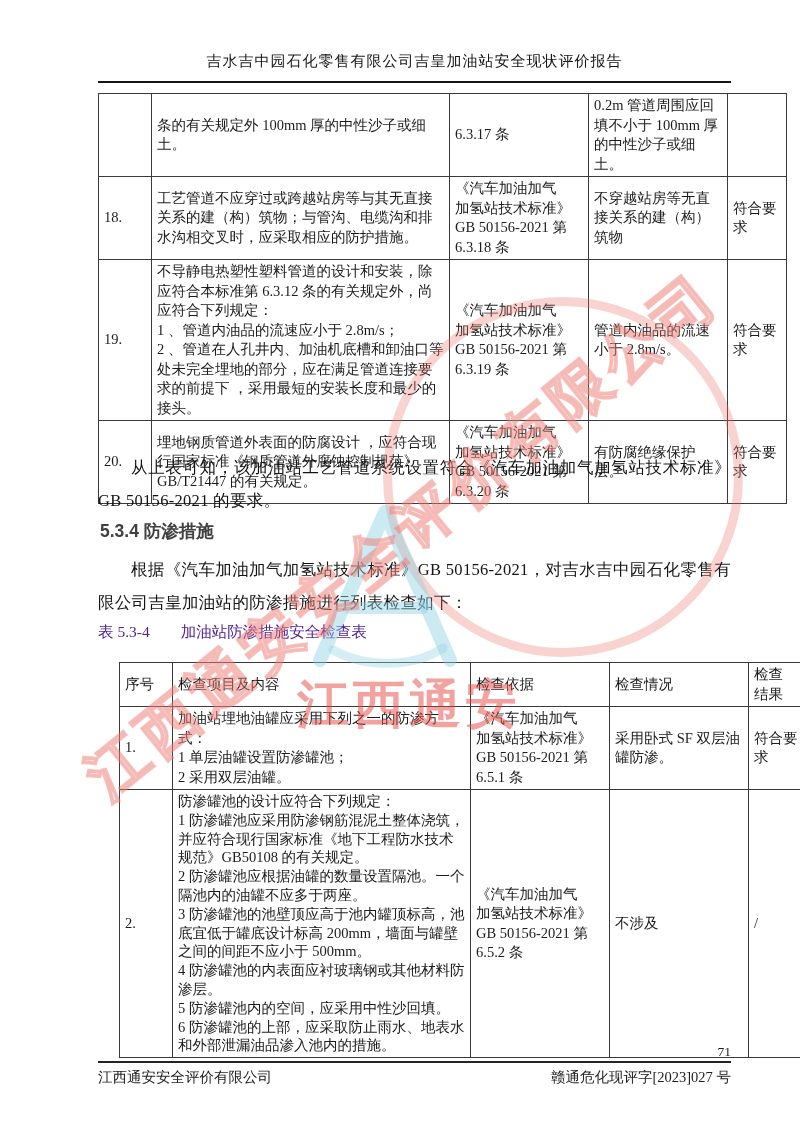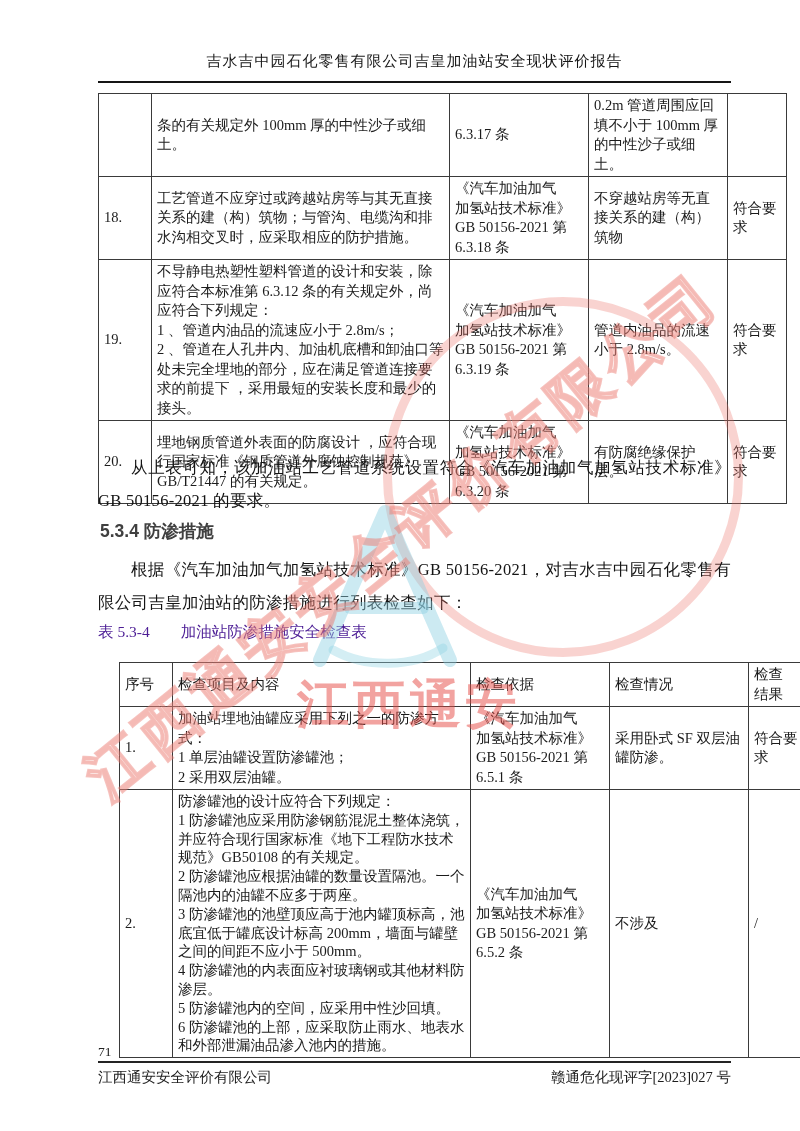--- a/index.html
+++ b/index.html
@@ -33,21 +33,21 @@
   .para1{top:451px;}
   .para2{top:553px;}
 
   .section-heading{position:absolute;top:519px;left:2px;
     font-family:"Liberation Sans","DejaVu Sans",sans-serif;
     font-weight:bold;font-size:17.5px;color:#404040;}
 
   .table-caption{position:absolute;top:622px;left:0;width:633px;text-align:left;
     font-size:15.5px;color:#4c1d95;}
 
-  .page-number{position:absolute;top:1044px;left:0;width:100%;text-align:left;
+  .page-number{position:absolute;top:1044px;left:0;width:100%;text-align:right;
     font-size:13.5px;color:#222;}
   .footer-rule{position:absolute;top:1061px;left:0;width:100%;height:2px;background:#242424;}
   .footer-row{position:absolute;top:1068px;left:0;width:100%;display:flex;
     justify-content:space-between;font-size:14.5px;color:#1d1d1d;}
 
   
   .watermark-layer{position:absolute;inset:0;pointer-events:none;z-index:5;}
   .wm-stamp{position:absolute;left:383px;top:297px;width:342px;height:342px;
     border:9px solid rgba(236,110,100,0.30);border-radius:50%;}
   .wm-diagonal{position:absolute;left:95px;top:745px;white-space:nowrap;

